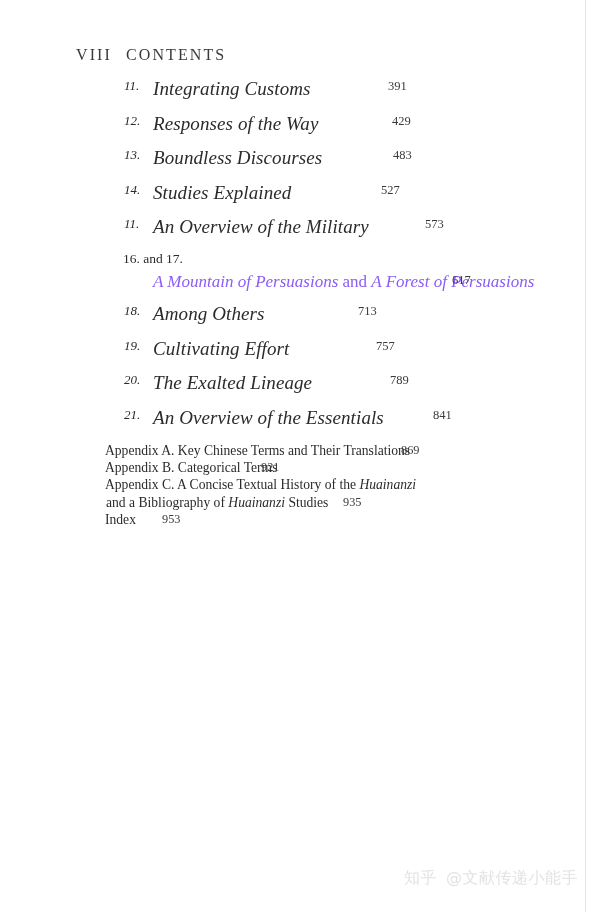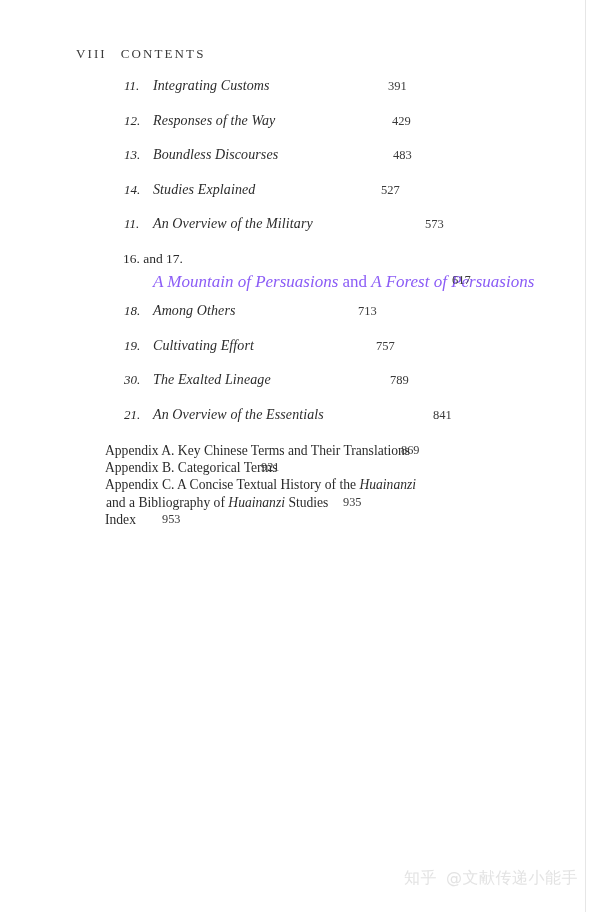--- a/index.html
+++ b/index.html
@@ -34,21 +34,21 @@
     left: 0;
     width: 600px;
     height: 912px;
   }
 
   
   .running-head {
     position: absolute;
     left: 76px;
     top: 46px;
-    font-size: 13px;
+    font-size: 16px;
     letter-spacing: 2.1px;
     color: #3a3a3a;
     white-space: nowrap;
   }
   .running-head .folio {
     margin-right: 14px;
   }
 
   
   .toc {
@@ -69,21 +69,21 @@
     top: 0;
     font-size: 13px;
     font-style: italic;
     font-variant-numeric: oldstyle-nums;
     color: #2b2b2b;
   }
   .toc-entry .title {
     position: absolute;
     left: 105px;
     top: 0;
-    font-size: 14px;
+    font-size: 19px;
     font-style: italic;
     letter-spacing: 0.1px;
     color: #2b2b2b;
   }
   .toc-entry .page {
     position: absolute;
     top: 1px;
     font-size: 12.5px;
     color: #3a3a3a;
   }
@@ -225,21 +225,21 @@
           <span class="num">18.</span>
           <span class="title">Among Others</span>
           <span class="page" style="left: 310px;">713</span>
         </div>
         <div class="toc-entry">
           <span class="num">19.</span>
           <span class="title">Cultivating Effort</span>
           <span class="page" style="left: 328px;">757</span>
         </div>
         <div class="toc-entry">
-          <span class="num">30.</span>
+          <span class="num">20.</span>
           <span class="title">The Exalted Lineage</span>
           <span class="page" style="left: 342px;">789</span>
         </div>
         <div class="toc-entry">
           <span class="num">21.</span>
           <span class="title">An Overview of the Essentials</span>
           <span class="page" style="left: 385px;">841</span>
         </div>
       </div>
 

